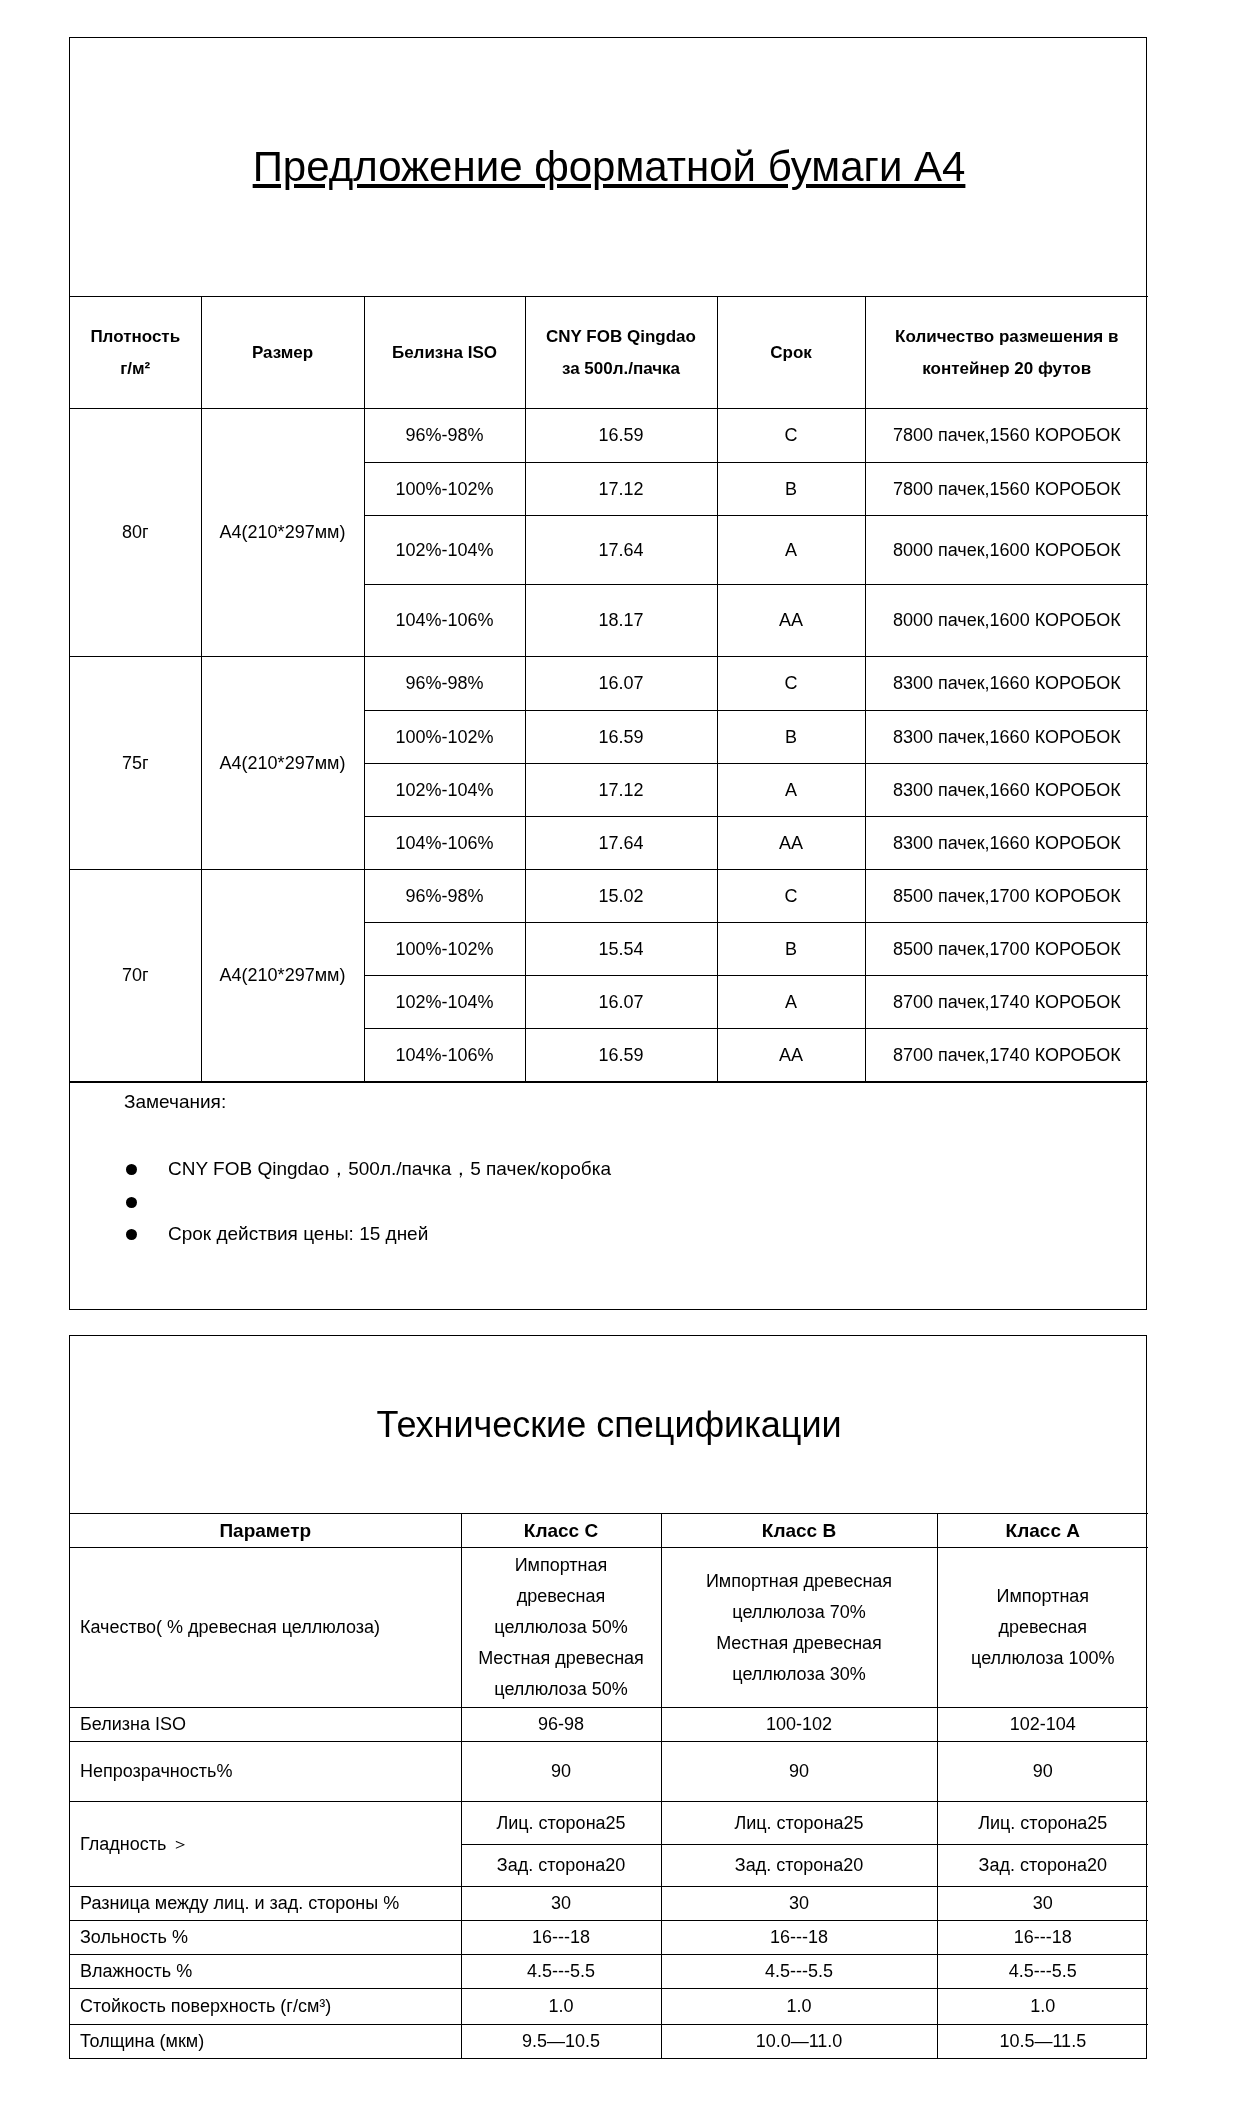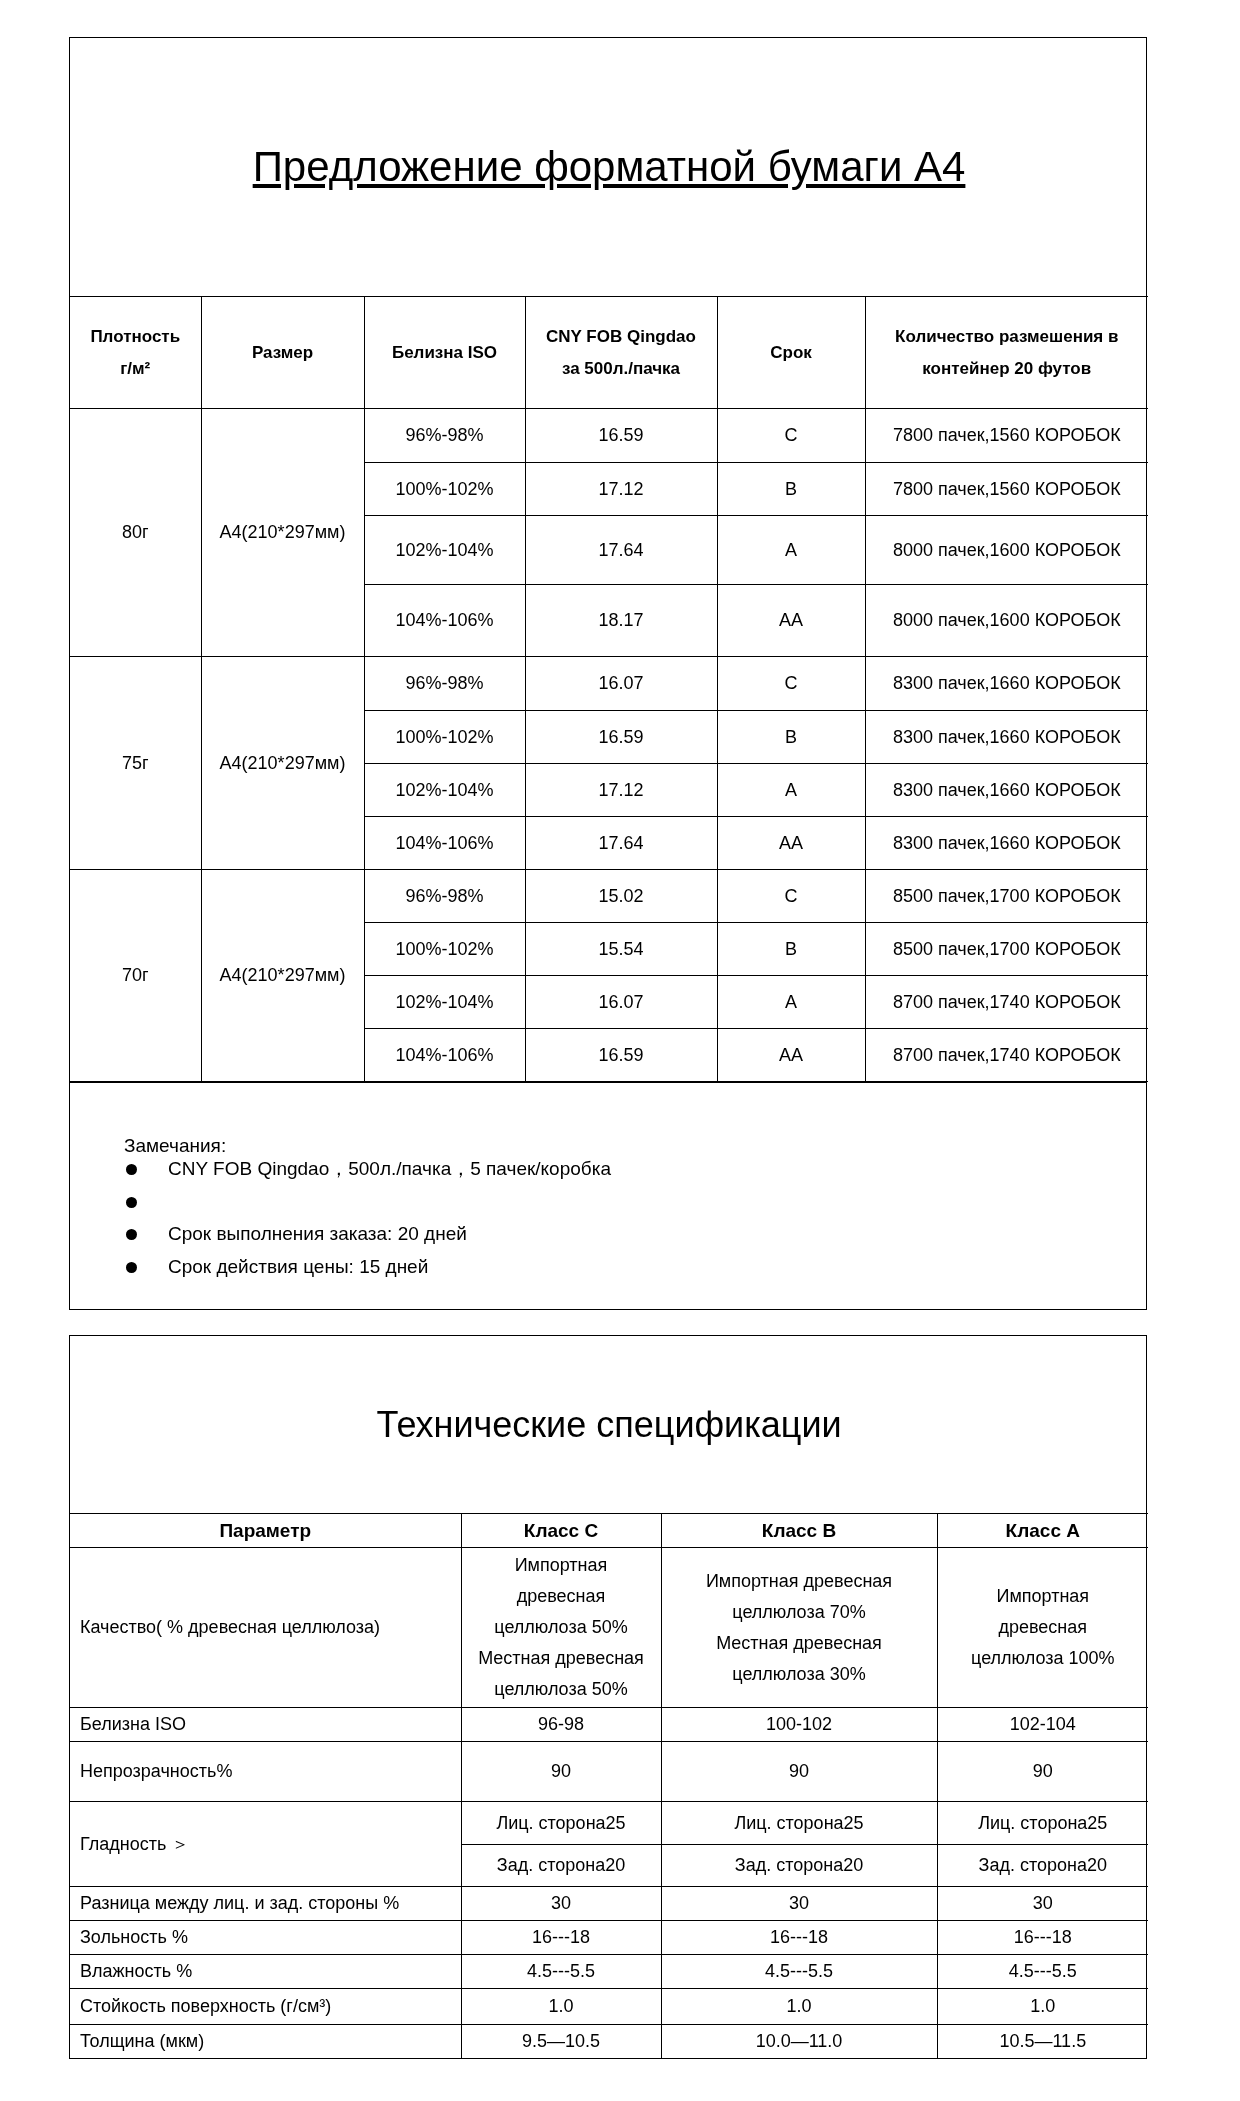--- a/index.html
+++ b/index.html
@@ -7,21 +7,21 @@
   .box{position:absolute;left:69px;width:1078px;border:1.5px solid #000;box-sizing:border-box;}
   table{border-collapse:collapse;width:100%;table-layout:fixed;}
   td,th{border:1.3px solid #000;text-align:center;vertical-align:middle;padding:0 4px;}
   #t1 .title{height:258px;font-size:42px;font-weight:normal;border-top:none;border-left:none;border-right:none;text-decoration:underline;}
   #t1 th{font-size:17px;font-weight:bold;line-height:32px;height:111px;}
   #t1 td{font-size:18px;height:52px;}
   #t1 tr:first-child th{border-top:none;}
   #t1 th:first-child,#t1 td.first{border-left:none;}
   #t1 th:last-child,#t1 td:last-child{border-right:none;}
   .notes{position:absolute;left:69px;top:1083px;width:1078px;height:227px;border:1.5px solid #000;border-top:none;box-sizing:border-box;font-size:19px;}
-  .notes .head{position:absolute;left:54px;top:8px;margin-top:44px;}
+  .notes .head{position:absolute;left:54px;top:8px;}
   .notes ul{position:absolute;left:0;top:70px;margin:0;padding:0;list-style:none;}
   .notes li{height:32.5px;line-height:32.5px;position:relative;padding-left:98px;}
   .notes li .dot{position:absolute;left:56px;top:11px;width:11px;height:11px;border-radius:50%;background:#000;}
   #t2 .title{height:177px;font-size:36px;font-weight:normal;border-top:none;border-left:none;border-right:none;}
   #t2 th{font-size:19px;font-weight:bold;height:33px;}
   #t2 td{font-size:18px;line-height:31px;height:33px;}
   #t2 td.left{text-align:left;padding-left:10px;}
   #t2 tr > *:first-child{border-left:none;}
   #t2 tr > *:last-child{border-right:none;}
   #t2 tr:last-child td{border-bottom:none;}
@@ -133,21 +133,20 @@
         </tr>
       </tbody>
   </table>
 </div>
 
 <div class="notes">
   <div class="head">Замечания:</div>
   <ul id="noteslist">
       <li><span class="dot"></span><span>CNY FOB Qingdao，500л./пачка，5 пачек/коробка</span></li>
       <li><span class="dot"></span></li>
-      <li><span class="dot"></span><span>Срок выполнения заказа: 20 дней</span></li>
       <li><span class="dot"></span><span>Срок действия цены: 15 дней</span></li>
     </ul>
 </div>
 
 <div class="box" id="t2" style="top:1335px;">
   <table>
     <colgroup>
         <col style="width:391px">
         <col style="width:200px">
         <col style="width:276px">

